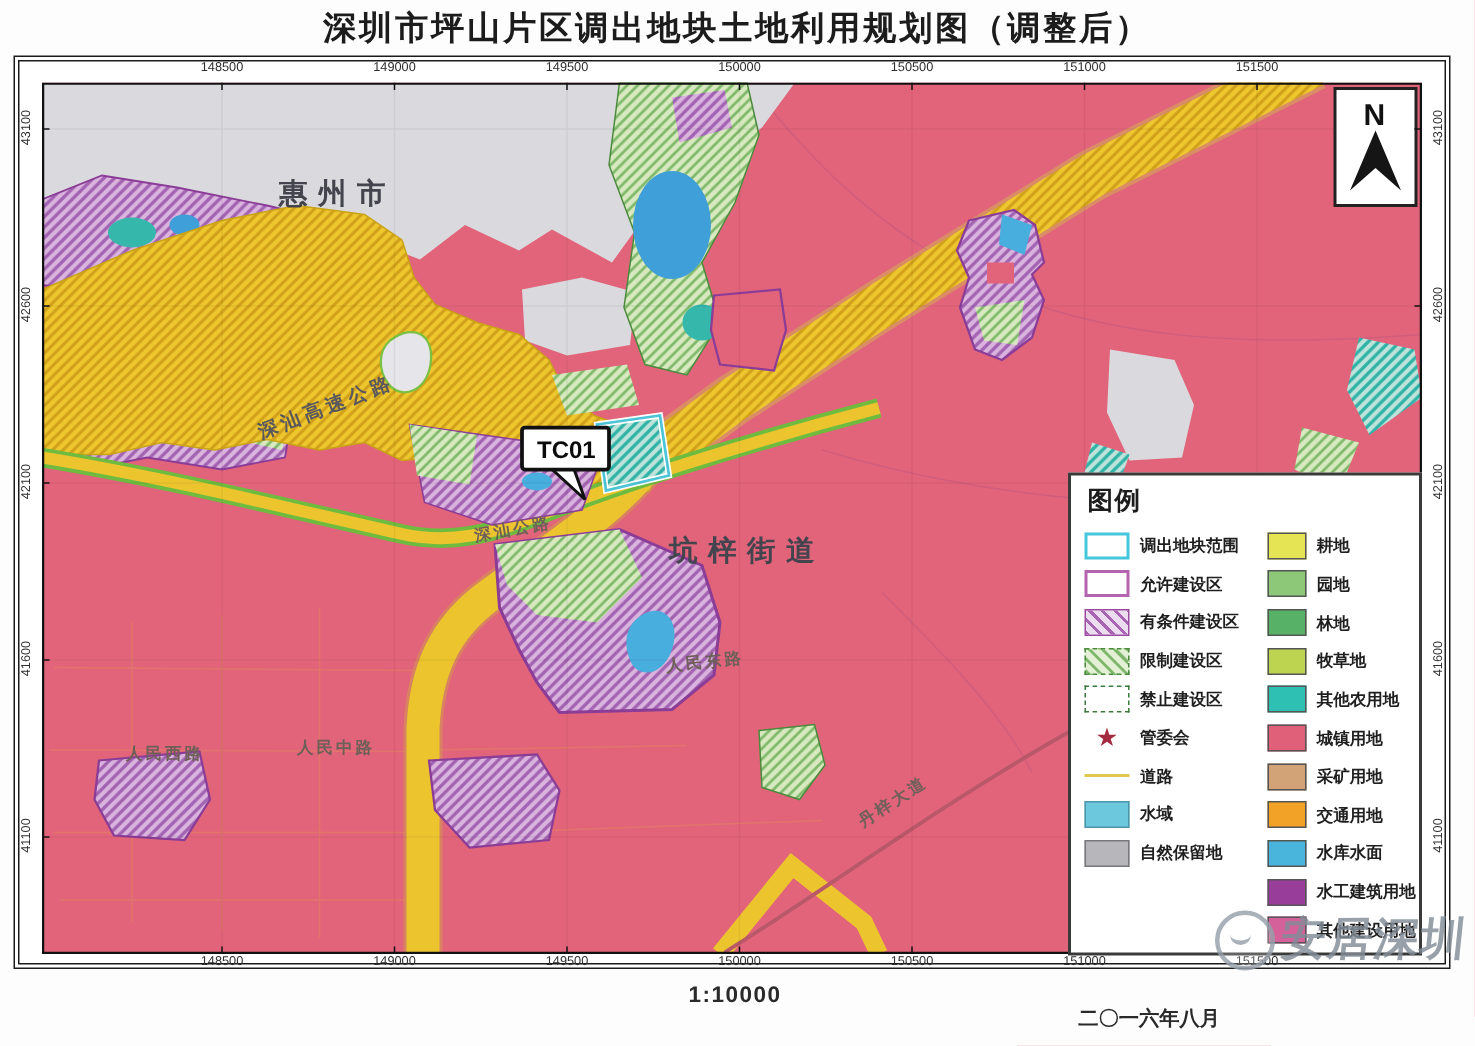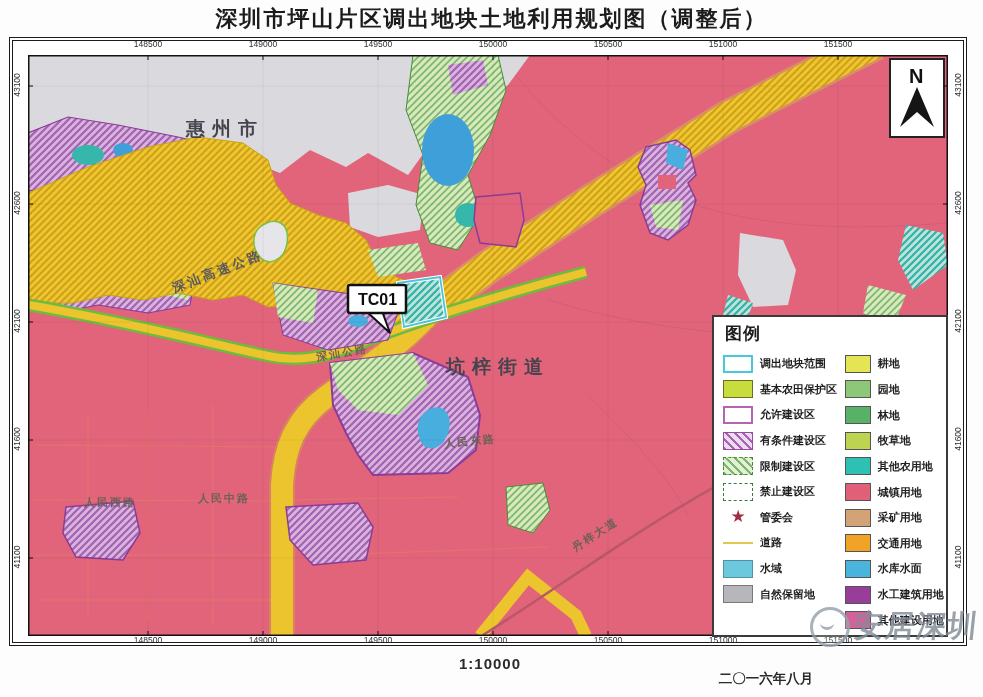--- a/index.html
+++ b/index.html
@@ -242,24 +242,20 @@
 
   <div class="legend">
     <div class="legend-title">图例</div>
     <div class="legend-body">
       <div class="legend-col left" id="legend-left">
           <div class="legend-row">
             <span class="sw sw-l" style="background: rgb(255, 255, 255); border: 2px solid rgb(69, 200, 220);"></span>
             <span class="legend-label">调出地块范围</span>
           </div>
           <div class="legend-row">
-            <span class="sw sw-l" style="background: rgb(201, 220, 62); border: 1px solid rgb(107, 107, 42);"></span>
-            <span class="legend-label">基本农田保护区</span>
-          </div>
-          <div class="legend-row">
             <span class="sw sw-l" style="background: rgb(255, 255, 255); border: 2px solid rgb(181, 101, 176);"></span>
             <span class="legend-label">允许建设区</span>
           </div>
           <div class="legend-row">
             <span class="sw sw-l" style="background: repeating-linear-gradient(45deg, rgb(168, 99, 180) 0px, rgb(168, 99, 180) 2px, rgb(236, 220, 239) 2px, rgb(236, 220, 239) 6px); border: 1.5px solid rgb(154, 75, 160);"></span>
             <span class="legend-label">有条件建设区</span>
           </div>
           <div class="legend-row">
             <span class="sw sw-l" style="background: repeating-linear-gradient(45deg, rgb(125, 184, 106) 0px, rgb(125, 184, 106) 2px, rgb(228, 240, 214) 2px, rgb(228, 240, 214) 6px); border: 1.5px dashed rgb(74, 138, 60);"></span>
             <span class="legend-label">限制建设区</span>

